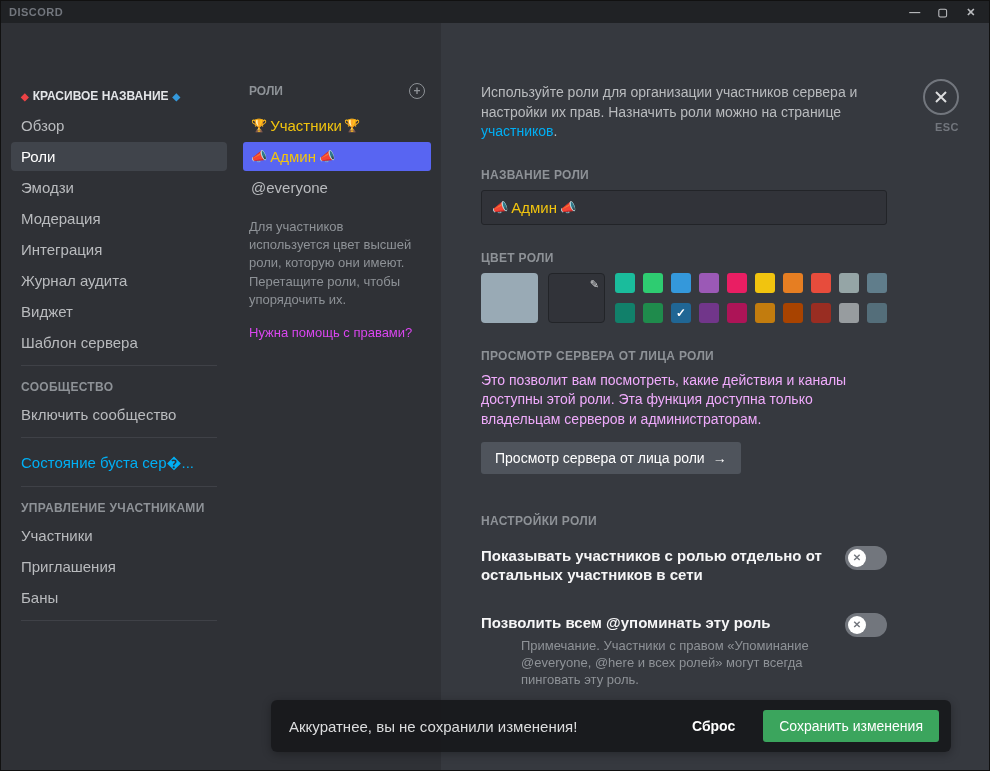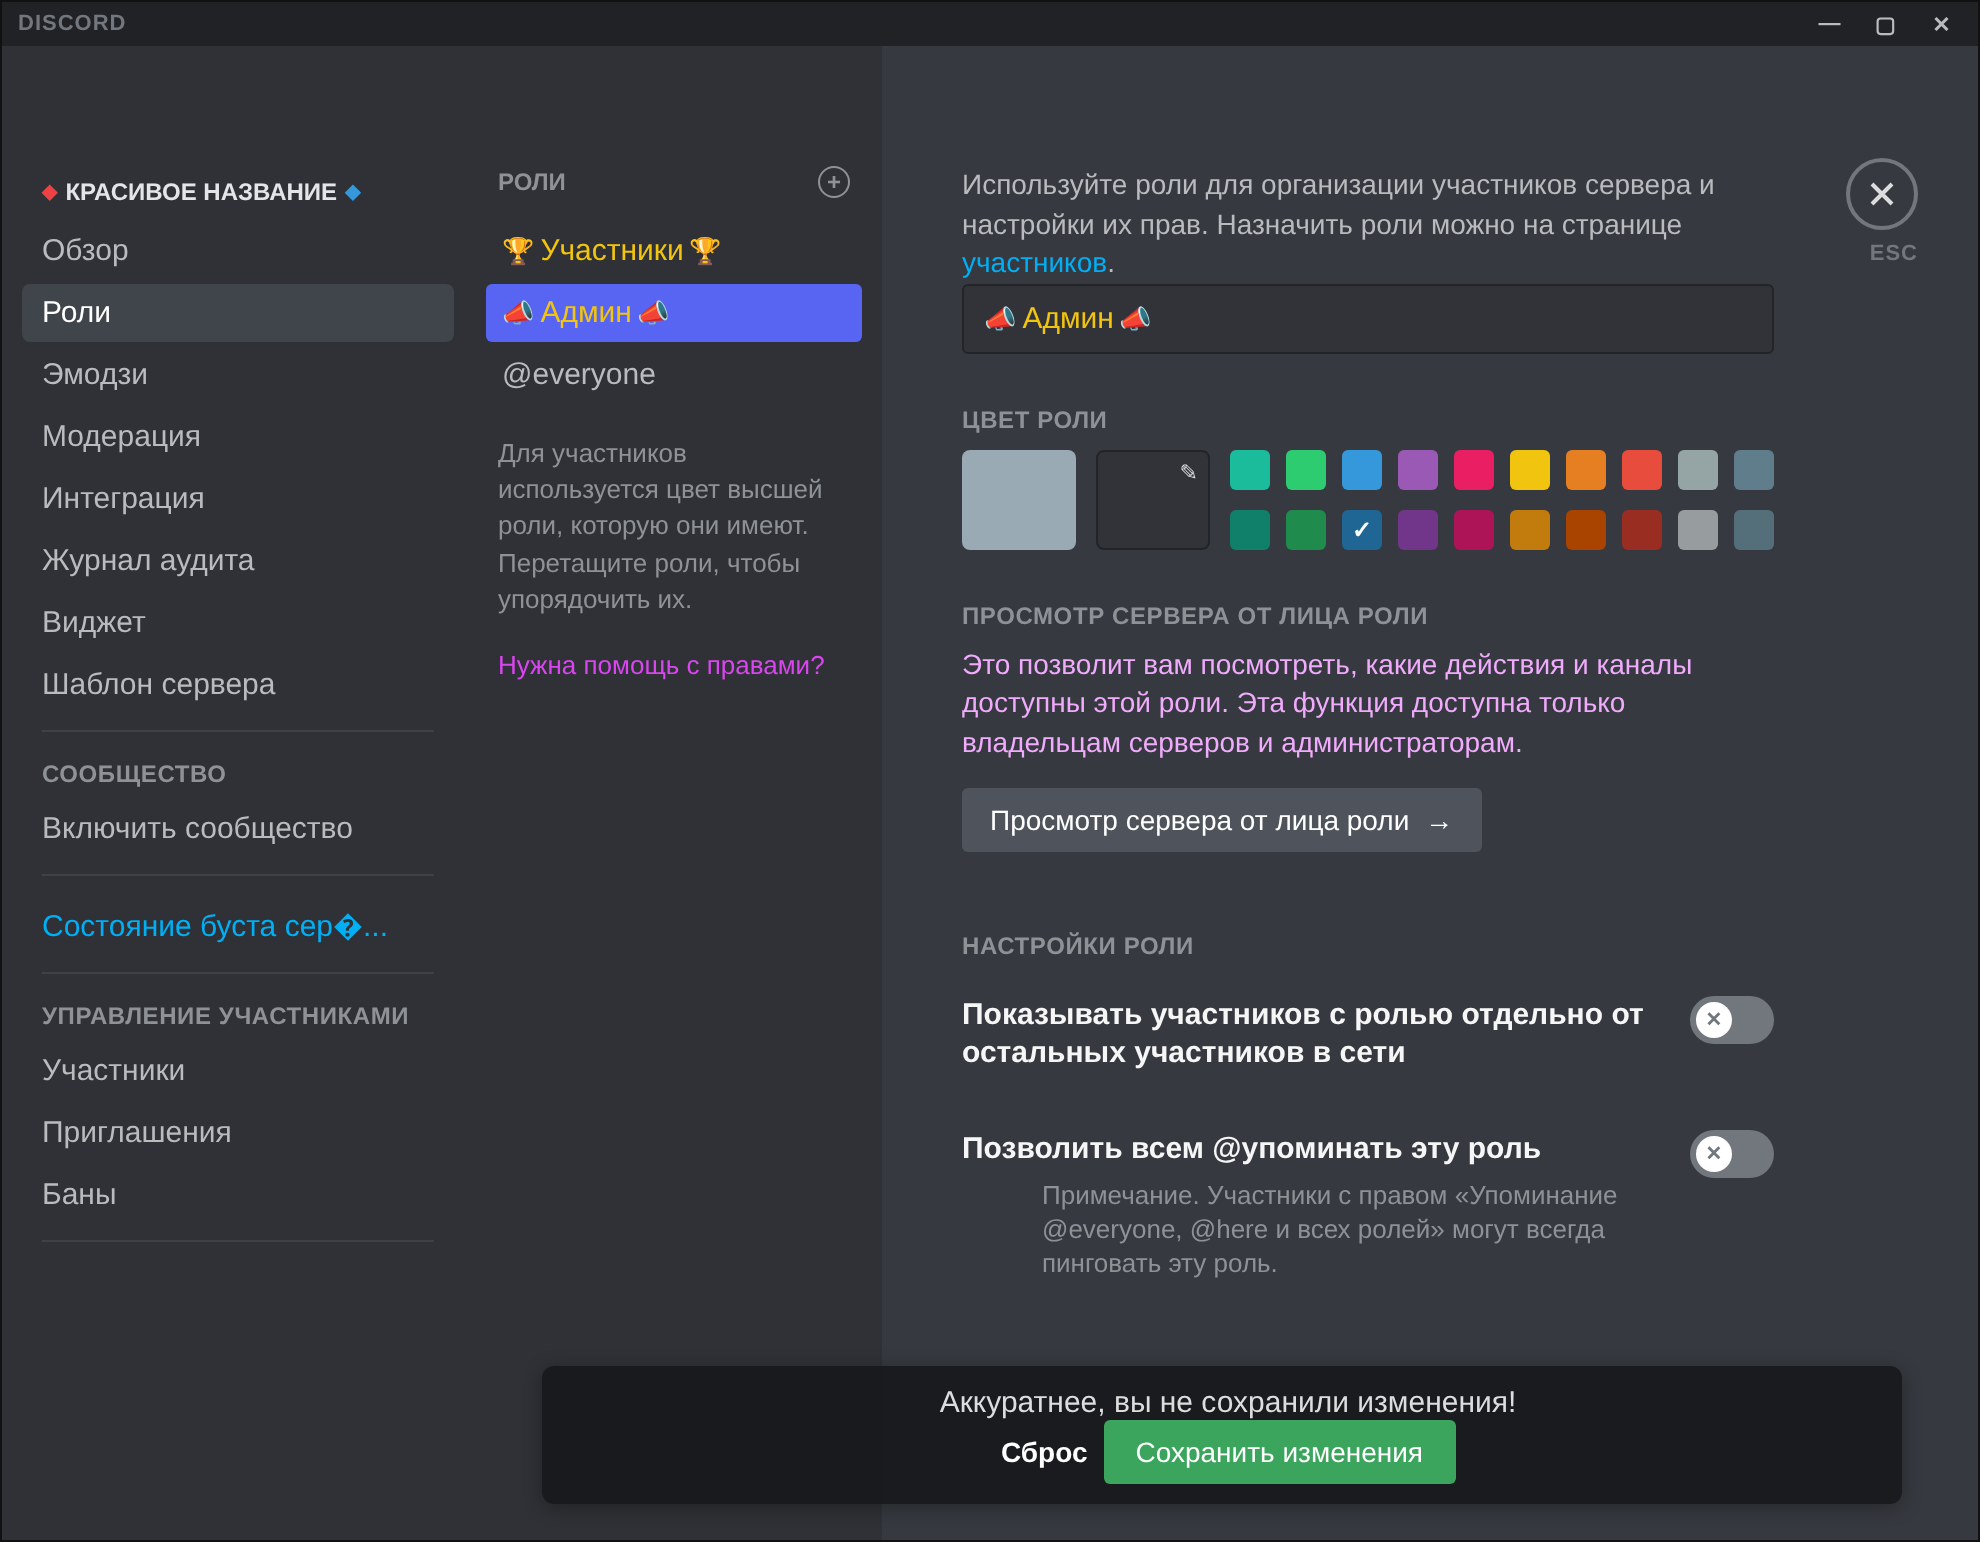--- a/index.html
+++ b/index.html
@@ -283,24 +283,23 @@
   bottom: 18px;
   left: 38px;
   right: 38px;
   background: rgba(24,25,28,0.95);
   border-radius: 6px;
   padding: 10px 12px 10px 18px;
   display: flex;
   align-items: center;
   justify-content: space-between;
   box-shadow: 0 2px 10px rgba(0,0,0,0.3);
-  flex-direction: column;
 }
 .save-bar .msg { font-size: 15px; color: #dcddde; }
-.save-bar .actions { display: flex; align-items: center; gap: 8px; }
+.save-bar .actions { display: flex; align-items: center; gap: 28px; }
 .save-bar .reset { font-size: 14px; font-weight: 600; color: #fff; cursor: pointer; }
 .save-bar .save-btn {
   background: #3ba55d;
   color: #fff;
   border: none;
   padding: 8px 16px;
   border-radius: 3px;
   font-size: 14px;
   font-weight: 500;
   cursor: pointer;
@@ -391,20 +390,21 @@
                 <path d="M3 3 L13 13 M13 3 L3 13" stroke="#dcddde" stroke-width="2" fill="none"></path>
               </svg>
           </div>
           <div class="label">ESC</div>
         </div>
 
         <div class="intro">
           <span>Используйте роли для организации участников сервера и настройки их прав. Назначить роли можно на странице </span><span class="link">участников</span><span>.</span>
         </div>
 
+        <div class="field-label">НАЗВАНИЕ РОЛИ</div>
         <div class="role-name-input">
           <span class="emoji">📣</span>
           <span>Админ</span>
           <span class="emoji">📣</span>
         </div>
 
         <div class="field-label">ЦВЕТ РОЛИ</div>
         <div class="color-row">
           <div class="color-preview"></div>
           <div class="color-custom">

